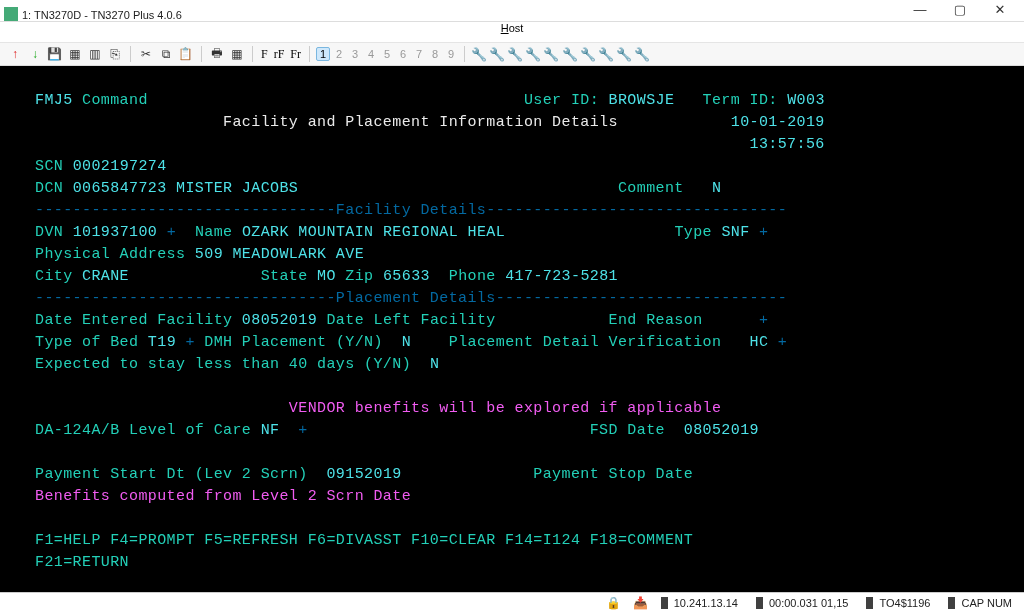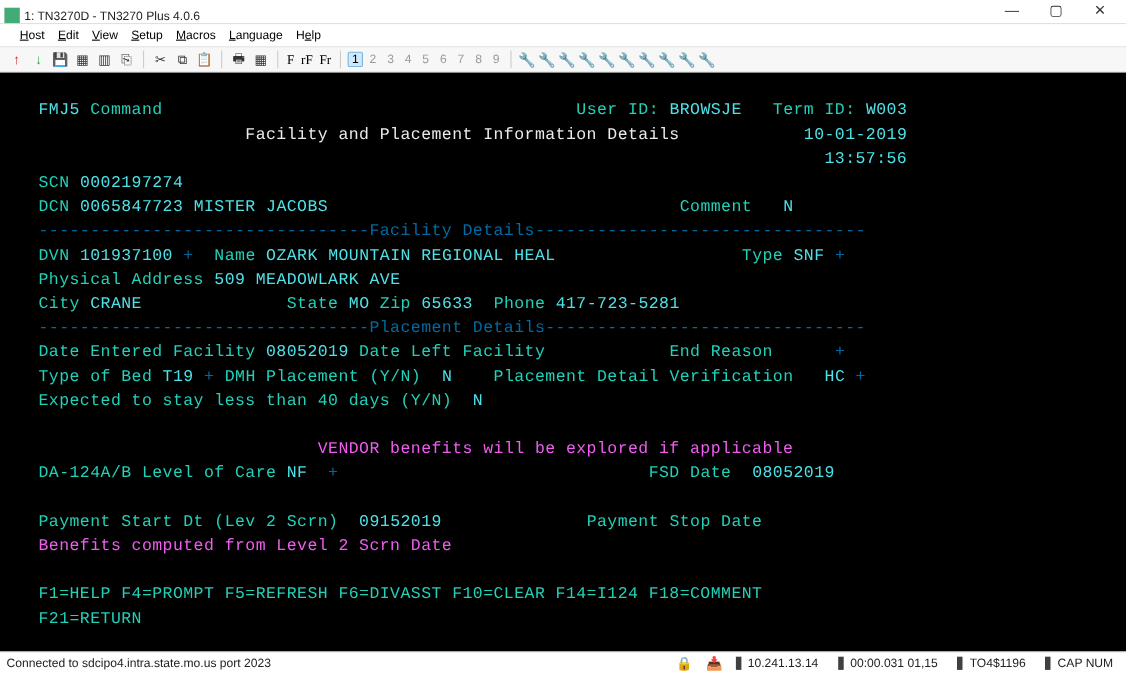--- a/index.html
+++ b/index.html
@@ -23,23 +23,24 @@
 }
 .titlebar .icon { width: 14px; height: 14px; background: #4a7; margin-right: 4px; display:inline-block; }
 .titlebar .title { flex: 0 0 auto; color: #222; }
 .titlebar .spacer { flex: 1; }
 .winbtn { width: 40px; text-align: center; color: #333; font-size: 13px; line-height: 22px; }
 .menubar {
   height: 20px;
   background: #fff;
   display: flex;
   align-items: center;
-  padding: 0 12px;
+  padding: 0 0;
   font-size: 11px;
-  gap: 0;
+  gap: 16px;
+  flex-direction: column;
 }
 .menubar span { padding: 0 6px; }
 .menubar span u { text-decoration: underline; }
 .toolbar {
   height: 24px;
   background: #f7f7f7;
   border-top: 1px solid #e5e5e5;
   border-bottom: 1px solid #dcdcdc;
   display: flex;
   align-items: center;
@@ -86,21 +87,21 @@
   background: #fff;
   border-top: 1px solid #ccc;
   display: flex;
   align-items: center;
   padding: 0 6px;
   font-size: 11px;
   color: #222;
   gap: 12px;
 }
 .statusbar .spacer { flex: 1; }
-.stat-cell { padding: 0 6px; border-left: 5px solid #404040; }
+.stat-cell { padding: 0 6px; border-left: 7px solid #404040; }
 .lock { color: #d9a400; font-size: 12px; }
 .tray { color: #8aa; font-size: 12px; }
 </style>
 </head>
 <body>
 
 <div class="titlebar">
   <span class="icon"></span>
   <span class="title">1: TN3270D - TN3270 Plus 4.0.6</span>
   <span class="spacer"></span>
@@ -181,21 +182,20 @@
 <span class="c-turq">Payment Start Dt (Lev 2 Scrn)</span>  <span class="c-cyan ul">09152019</span>              <span class="c-turq">Payment Stop Date</span>  <span class="c-cyan ul">        </span>
 <span class="c-mag">Benefits computed from Level 2 Scrn Date</span>
 
 <span class="c-turq">F1=HELP F4=PROMPT F5=REFRESH F6=DIVASST F10=CLEAR F14=I124 F18=COMMENT</span>
 <span class="c-turq">F21=RETURN</span>
 
 
 </div>
 
 <div class="statusbar">
-  <span>Connected to sdcipo4.intra.state.mo.us port 2023</span>
   <span class="spacer"></span>
   <span class="lock">🔒</span>
   <span class="tray">📥</span>
   <span class="stat-cell">10.241.13.14</span>
   <span class="stat-cell"><span>00:00.031</span>  <span>01,15</span></span>
   <span class="stat-cell">TO4$1196</span>
   <span class="stat-cell"><span>CAP</span>  <span>NUM</span></span>
 </div>
 
 </body></html>

